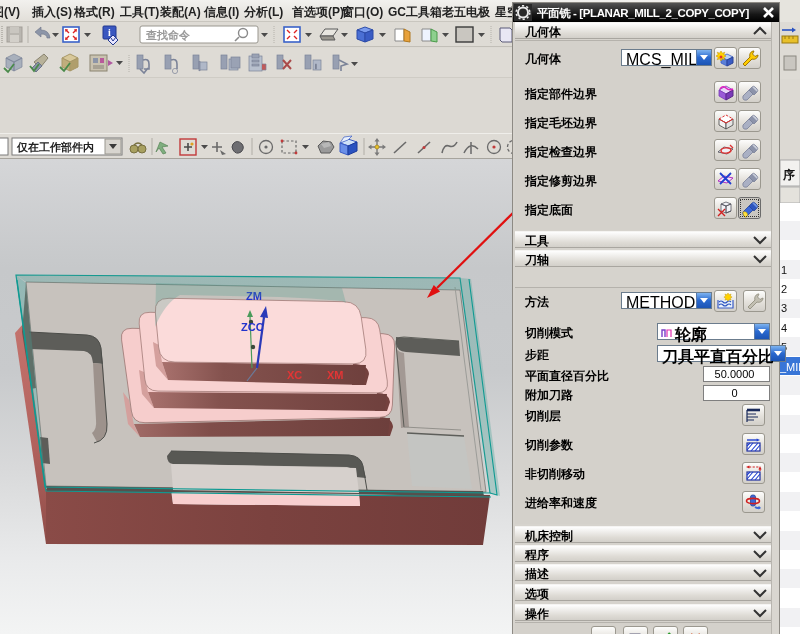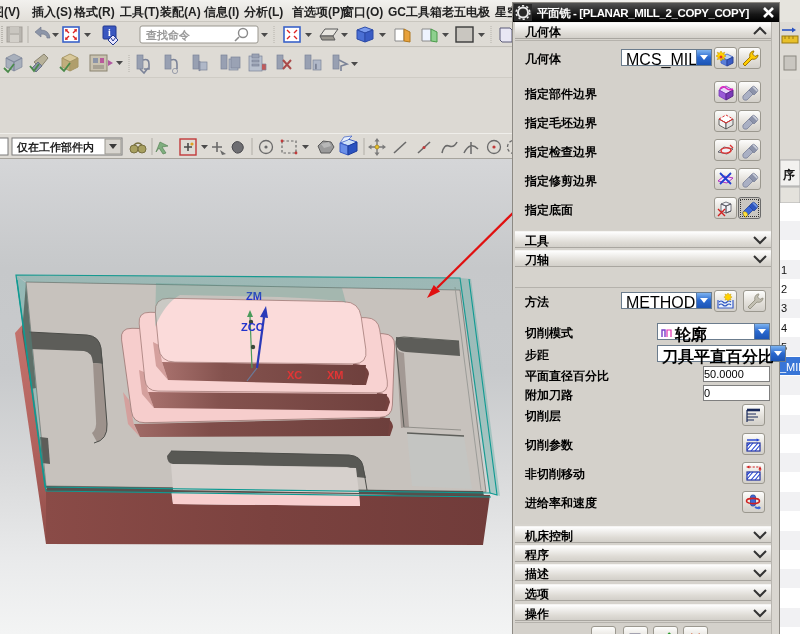--- a/index.html
+++ b/index.html
@@ -26,21 +26,21 @@
   .secbar { position:absolute; left:2px; width:256px; height:17px; background:linear-gradient(#fefefe,#dedbd5 70%,#d3d0ca); border-top:1px solid #f5f4f2; border-bottom:1px solid #a9a6a0; }
   .secbar .t { position:absolute; left:10px; top:1px; font-size:12px; font-weight:bold; color:#000; }
   .chev { position:absolute; right:4px; top:3px; width:14px; height:10px; }
   .panel { position:absolute; left:2px; width:256px; background:#d4d1cb; border-top:1px solid #b5b2ac; }
   .lbl { position:absolute; left:12px; font-size:12px; font-weight:bold; color:#000; white-space:nowrap; }
   .combo { position:absolute; height:17px; background:#fff; border:1px solid #6b7c8d; }
   .combo .ct { position:absolute; left:4px; top:1px; font-size:16px; color:#000; white-space:nowrap; }
   .combo .cbtn { position:absolute; right:0; top:0; width:15px; height:15px; background:linear-gradient(#7db3f0,#2a69cf 50%,#1c54b4); border-left:1px solid #5a7aa8; }
   .combo .cbtn:after { content:""; position:absolute; left:3px; top:5px; width:0; height:0; border-left:4px solid transparent; border-right:4px solid transparent; border-top:5px solid #fff; }
   .ibtn { position:absolute; width:23px; height:22px; background:linear-gradient(#fdfdfc,#e4e1db 55%,#d2cfc9); border:1px solid #9b988f; border-radius:3px; }
-  .inp { position:absolute; height:16px; background:#fff; border:1px solid #7f7f7f; font-size:11px; text-align:left; padding:1px 4px 0 0; }
+  .inp { position:absolute; height:16px; background:#fff; border:1px solid #7f7f7f; font-size:11px; text-align:center; padding:1px 4px 0 0; }
 
   
   #rstrip { left:780px; top:0; width:20px; height:634px; background:#dcd9d3; }
 </style>
 </head>
 <body>
 <div id="root">
 
   <div class="abs" id="menubar">
     <span class="mi" style="left:-8px">图(V)</span>

